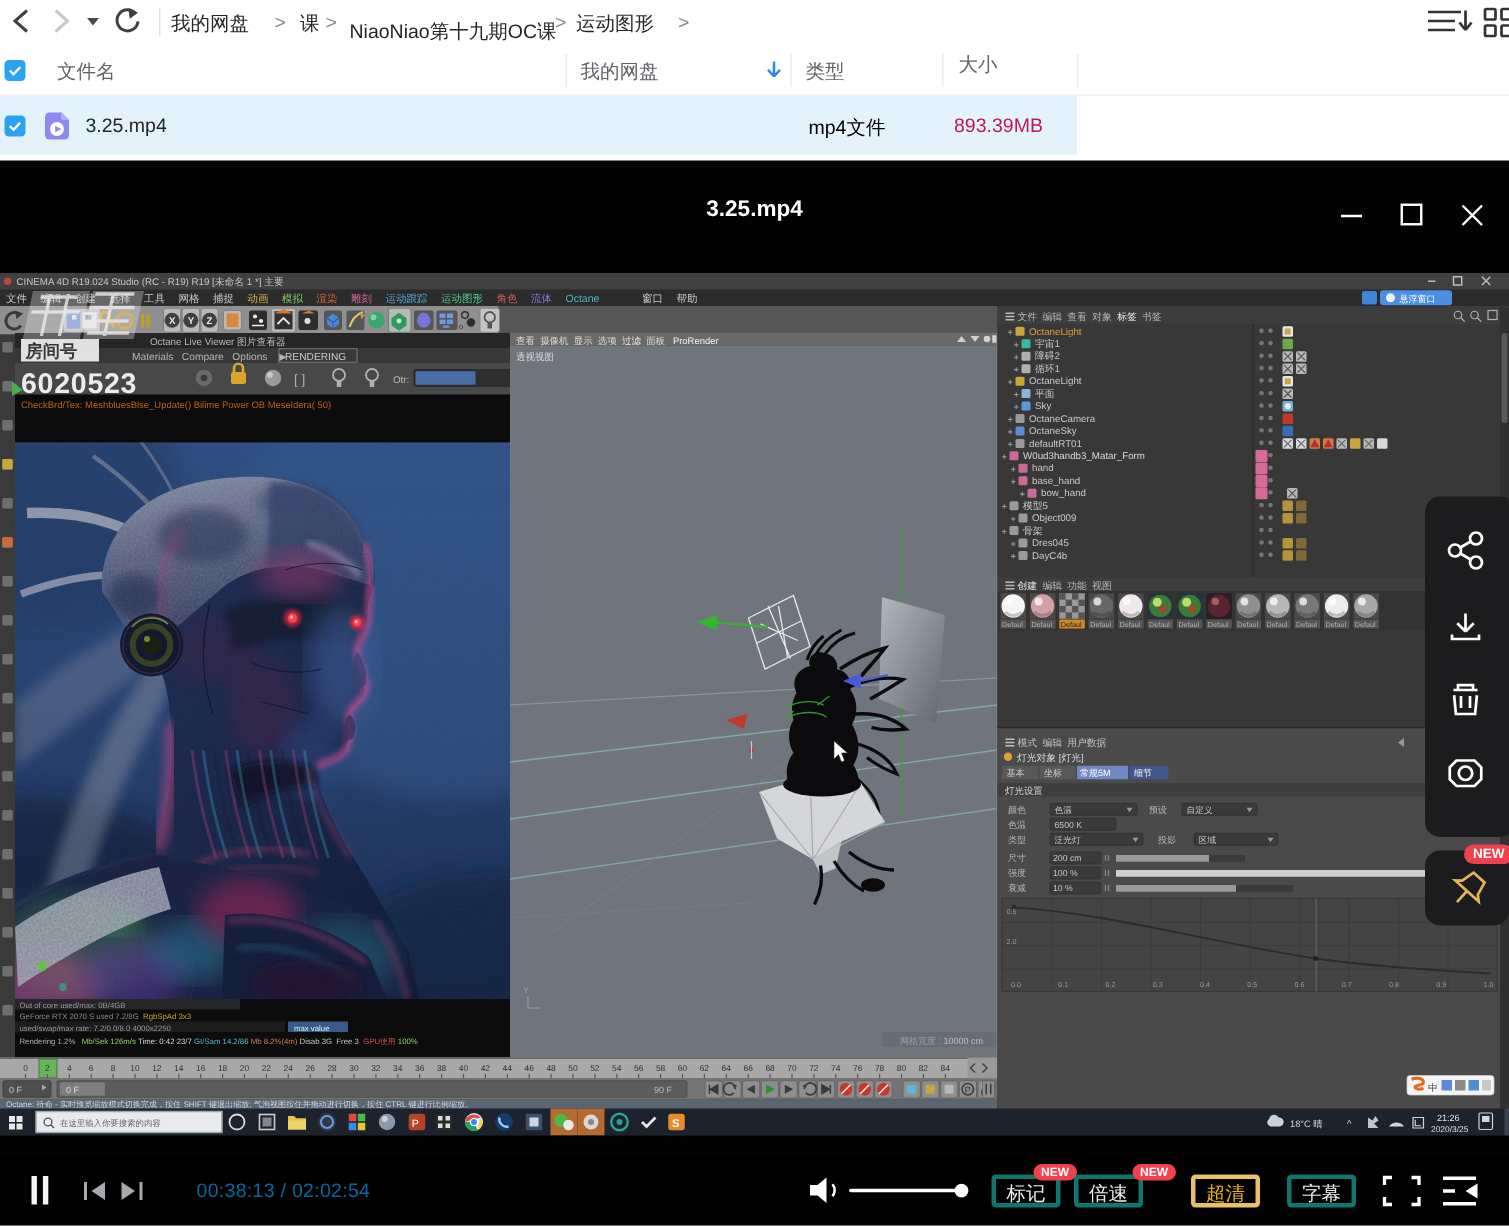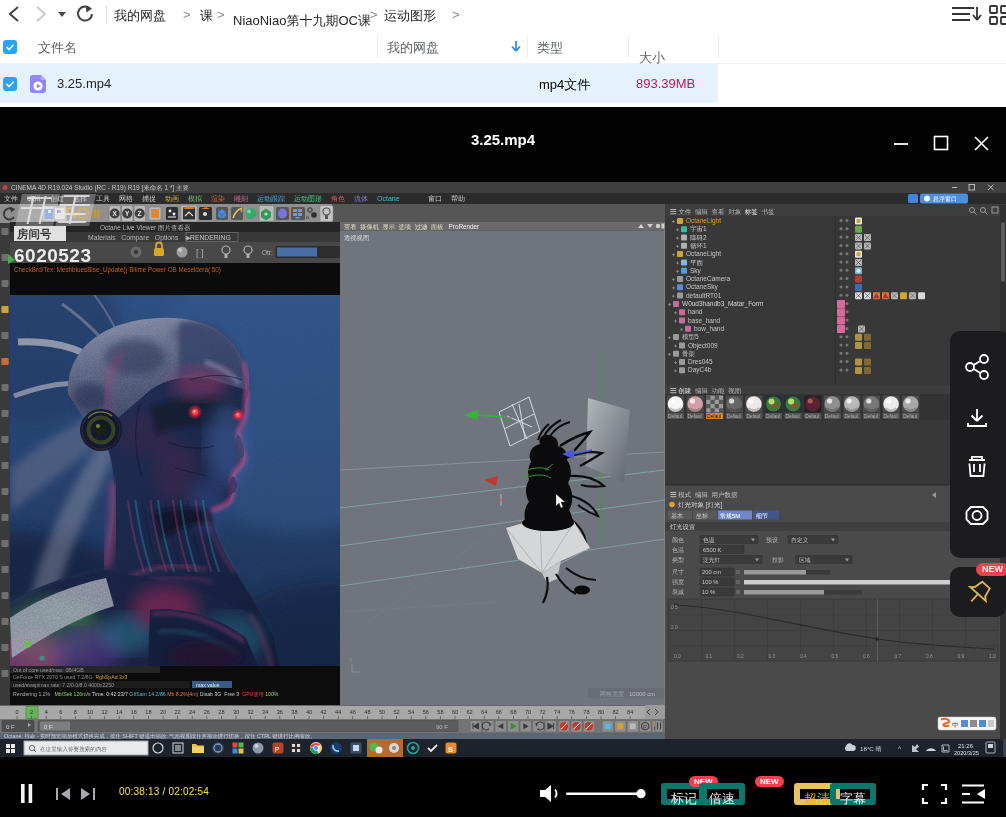--- a/index.html
+++ b/index.html
@@ -14,25 +14,25 @@
 #hdr .ct{font-size:13px;color:#5f6367;}
 .colsep{position:absolute;top:6px;width:1px;height:22px;background:#ebebeb;}
 #filerow{position:absolute;left:0;top:64px;width:718px;height:39px;background:#e4f2fc;}
 .ckbox{position:absolute;width:14px;height:14px;border-radius:3px;background:#2aa3f3;}
 .ckbox svg{position:absolute;left:1px;top:1px;}
 
 #player{position:absolute;left:0;top:107px;width:1006px;height:710px;background:#030303;}
 #vtitle{position:absolute;left:0;top:24px;width:1006px;height:24px;text-align:center;color:#fff;font-size:15px;font-weight:bold;}
 
 #controls{position:absolute;left:0;top:663px;width:1006px;height:47px;background:#000;}
-.cbtn{position:absolute;top:13px;height:22px;border:6px solid #0f766e;border-radius:3px;color:#eee;
+.cbtn{position:absolute;top:13px;height:22px;border:3px solid #0f766e;border-radius:3px;color:#eee;
  font-size:13px;text-align:center;line-height:20px;width:46px;}
 .newpill{position:absolute;background:#f0414d;color:#fff;font-size:8px;font-weight:bold;
  border-radius:7px;padding:1px 5px;line-height:9px;}
-#timetxt{position:absolute;left:119px;top:16px;color:#fde047;font-size:10px;letter-spacing:.2px;}
+#timetxt{position:absolute;left:131px;top:16px;color:#0369a1;font-size:13px;letter-spacing:.2px;}
 
 #rtools{position:absolute;left:950px;top:224px;width:60px;height:227px;background:#1c1c1e;border-radius:10px;}
 #rpin{position:absolute;left:950px;top:460px;width:56px;height:50px;background:#1c1c1e;border-radius:10px;}
 </style>
 </head>
 <body>
 <div id="stage">
 
   <div id="topbar">
     <svg class="abs" style="left:0;top:0" width="1006" height="30">
@@ -70,21 +70,21 @@
         <svg width="12" height="12">
           <path d="M2.5 6 l2.5 2.5 L9.5 3.8" stroke="#fff" stroke-width="1.6" fill="none"></path>
         </svg>
       </span>
     <span class="abs ct" style="left:38px;top:9px">文件名</span>
     <span class="abs ct" style="left:387px;top:9px">我的网盘</span>
     <svg class="abs" style="left:509px;top:9px" width="14" height="15">
         <path d="M7 2 v10 m0 0 l-4 -4.5 m4 4.5 l4 -4.5" stroke="#2b87f5" stroke-width="1.7" fill="none"></path>
       </svg>
     <span class="abs ct" style="left:537px;top:9px">类型</span>
-    <span class="abs ct" style="left:639px;top:19px">大小</span>
+    <span class="abs ct" style="left:639px;top:4px">大小</span>
     <span class="colsep" style="left:377px"></span>
     <span class="colsep" style="left:527px"></span>
     <span class="colsep" style="left:628px"></span>
     <span class="colsep" style="left:718px"></span>
   </div>
 
   <div id="filerow">
     <span class="ckbox" style="left:3px;top:13px">
         <svg width="12" height="12">
           <path d="M2.5 6 l2.5 2.5 L9.5 3.8" stroke="#fff" stroke-width="1.6" fill="none"></path>
@@ -1066,19 +1066,19 @@
         </g>
 
         <g stroke="#fff" stroke-width="2.2" fill="none">
           <path d="M962 15.5 h22 M962 32.5 h22 M962 24 h8"></path>
         </g>
         <path d="M985 19 v10 l-8 -5 z" fill="#fff"></path>
       </svg>
       <span id="timetxt">00:38:13 / 02:02:54</span>
       <span class="cbtn" style="left:661px">标记</span>
       <span class="newpill" style="left:689px;top:6px">NEW</span>
-      <span class="cbtn" style="left:699px">倍速</span>
+      <span class="cbtn" style="left:716px">倍速</span>
       <span class="newpill" style="left:755px;top:6px">NEW</span>
       <span class="cbtn" style="left:794px;color:#eab308;border-color:#e8c169">超清</span>
-      <span class="cbtn" style="left:830px">字幕</span>
+      <span class="cbtn" style="left:858px">字幕</span>
     </div>
   </div>
 </div>
 
 </body></html>

